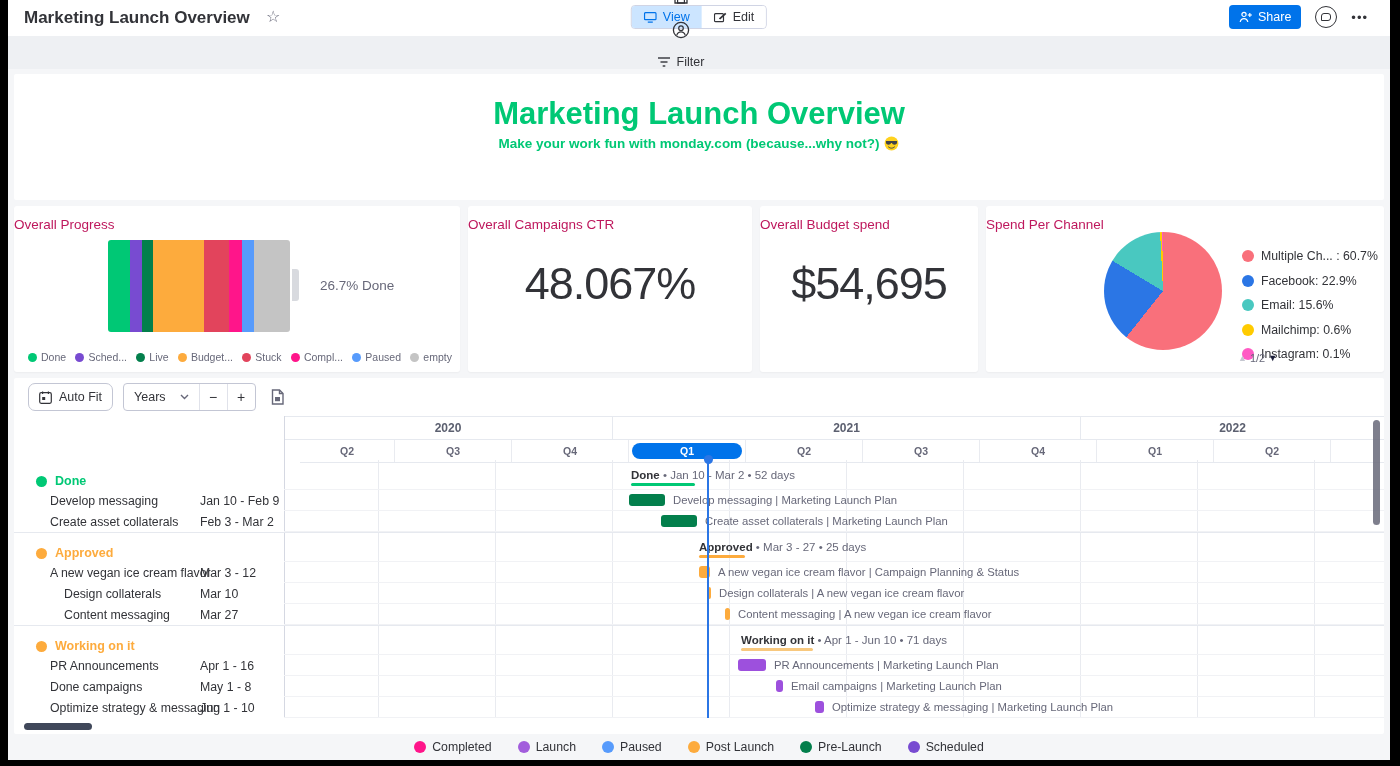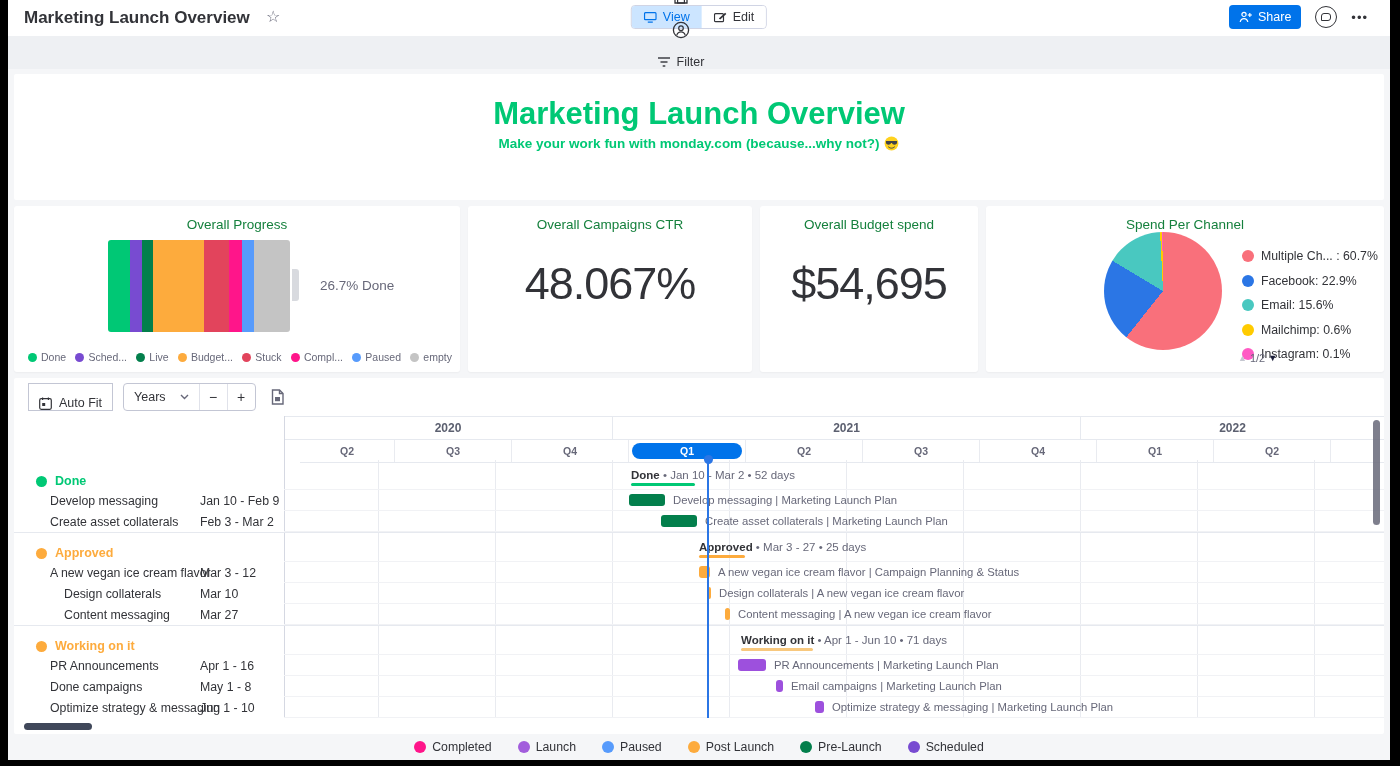--- a/index.html
+++ b/index.html
@@ -24,21 +24,21 @@
   #search-box input{border:0;outline:0;background:transparent;width:108px;height:21px;margin-left:8px;font-size:11.5px;color:#323338;font-family:"Liberation Sans",sans-serif;}
   #search-box svg{position:absolute;right:6px;top:4px;}
   .fb-icon{cursor:pointer;display:flex;align-items:center;}
   #filter-group{display:flex;align-items:center;gap:6px;font-size:12.5px;color:#323338;cursor:pointer;}
   
   #hero{position:absolute;left:6px;top:74px;width:1370px;height:126px;background:#fff;border-radius:2px;text-align:center;}
   #hero-title{margin-top:22px;font-size:31px;font-weight:bold;color:#00c875;}
   #hero-sub{margin-top:4px;font-size:13.5px;font-weight:bold;color:#00c875;display:flex;align-items:center;justify-content:center;gap:5px;}
   
   .card{position:absolute;top:206px;height:166px;background:#fff;border-radius:3px;box-shadow:0 1px 2px rgba(0,0,0,.04);}
-  .card-title{position:absolute;top:11px;width:100%;text-align:center;font-size:13.5px;color:#15803d;}
+  .card-title{position:absolute;top:11px;width:100%;font-size:13.5px;color:#be185d;}
   #card-progress{left:6px;width:446px;}
   #battery{position:absolute;left:94px;top:34px;width:182px;height:92px;border-radius:3px;overflow:hidden;display:flex;}
   #battery-nub{position:absolute;left:278px;top:63px;width:7px;height:32px;background:#d8dadf;border-radius:0 3px 3px 0;}
   #battery-label{position:absolute;left:306px;top:72px;font-size:13.5px;color:#676879;}
   .seg{height:100%;}
   #progress-legend{position:absolute;left:14px;right:8px;bottom:9px;display:flex;justify-content:space-between;}
   .lg-item{display:flex;align-items:center;gap:4px;font-size:10.5px;color:#676879;white-space:nowrap;}
   .lg-dot{width:9px;height:9px;border-radius:50%;flex:none;}
   #card-ctr{left:460px;width:284px;}
   #card-budget{left:752px;width:218px;}
@@ -47,21 +47,21 @@
   #pie{position:absolute;left:118px;top:26px;width:118px;height:118px;border-radius:50%;}
   #pie-legend{position:absolute;left:256px;top:38px;}
   .pie-lg{display:flex;align-items:center;gap:7px;font-size:12.3px;color:#323338;height:24.5px;}
   .pie-lg .lg-dot{width:12px;height:12px;}
   #pie-pag{position:absolute;left:252px;top:146px;font-size:11px;color:#676879;display:flex;align-items:center;gap:3px;}
   #pag-up{color:#c5c7d0;font-size:9px;cursor:pointer;}
   #pag-down{color:#1c1f3b;font-size:9px;cursor:pointer;}
   
   #gantt{position:absolute;left:6px;top:378px;width:1370px;height:356px;background:#fff;border-radius:2px;overflow:hidden;}
   #gantt-toolbar{position:absolute;left:0;top:0;width:100%;height:38px;display:flex;align-items:center;gap:10px;padding-left:14px;box-sizing:border-box;}
-  .tb-btn{display:flex;align-items:flex-end;gap:7px;border:1px solid #c3c6d4;border-radius:0;height:26px;padding:0 10px;font-size:12.5px;color:#323338;cursor:pointer;background:#fff;}
+  .tb-btn{display:flex;align-items:center;gap:7px;border:1px solid #c3c6d4;border-radius:7px;height:26px;padding:0 10px;font-size:12.5px;color:#323338;cursor:pointer;background:#fff;}
   #zoom-group{display:flex;align-items:stretch;border:1px solid #c3c6d4;border-radius:4px;height:26px;background:#fff;}
   #zoom-select{display:flex;align-items:center;gap:14px;padding:0 10px;font-size:12.5px;color:#323338;cursor:pointer;}
   .zg-btn{display:flex;align-items:center;justify-content:center;width:27px;border-left:1px solid #e0e2ea;font-size:14px;color:#323338;cursor:pointer;}
   #export-icon{margin-left:4px;cursor:pointer;}
   #gantt-header{position:absolute;left:270px;top:38px;width:1100px;text-align:center;}
   .yrow{display:flex;height:22px;border-top:1px solid #e6e9ef;border-bottom:1px solid #e6e9ef;}
   .ycell{box-sizing:border-box;border-left:1px solid #e6e9ef;display:flex;align-items:center;justify-content:center;font-size:12px;font-weight:bold;color:#5c6070;}
   .qrow{display:flex;height:22px;border-bottom:1px solid #e6e9ef;margin-left:16px;}
   .qcell{box-sizing:border-box;border-left:1px solid #e9ebf0;display:flex;align-items:center;justify-content:center;font-size:10.5px;font-weight:bold;color:#676879;position:relative;}
   .qpill{position:absolute;left:3px;right:3px;top:3px;bottom:3px;background:#0073ea;border-radius:9px;color:#fff;display:flex;align-items:center;justify-content:center;}

